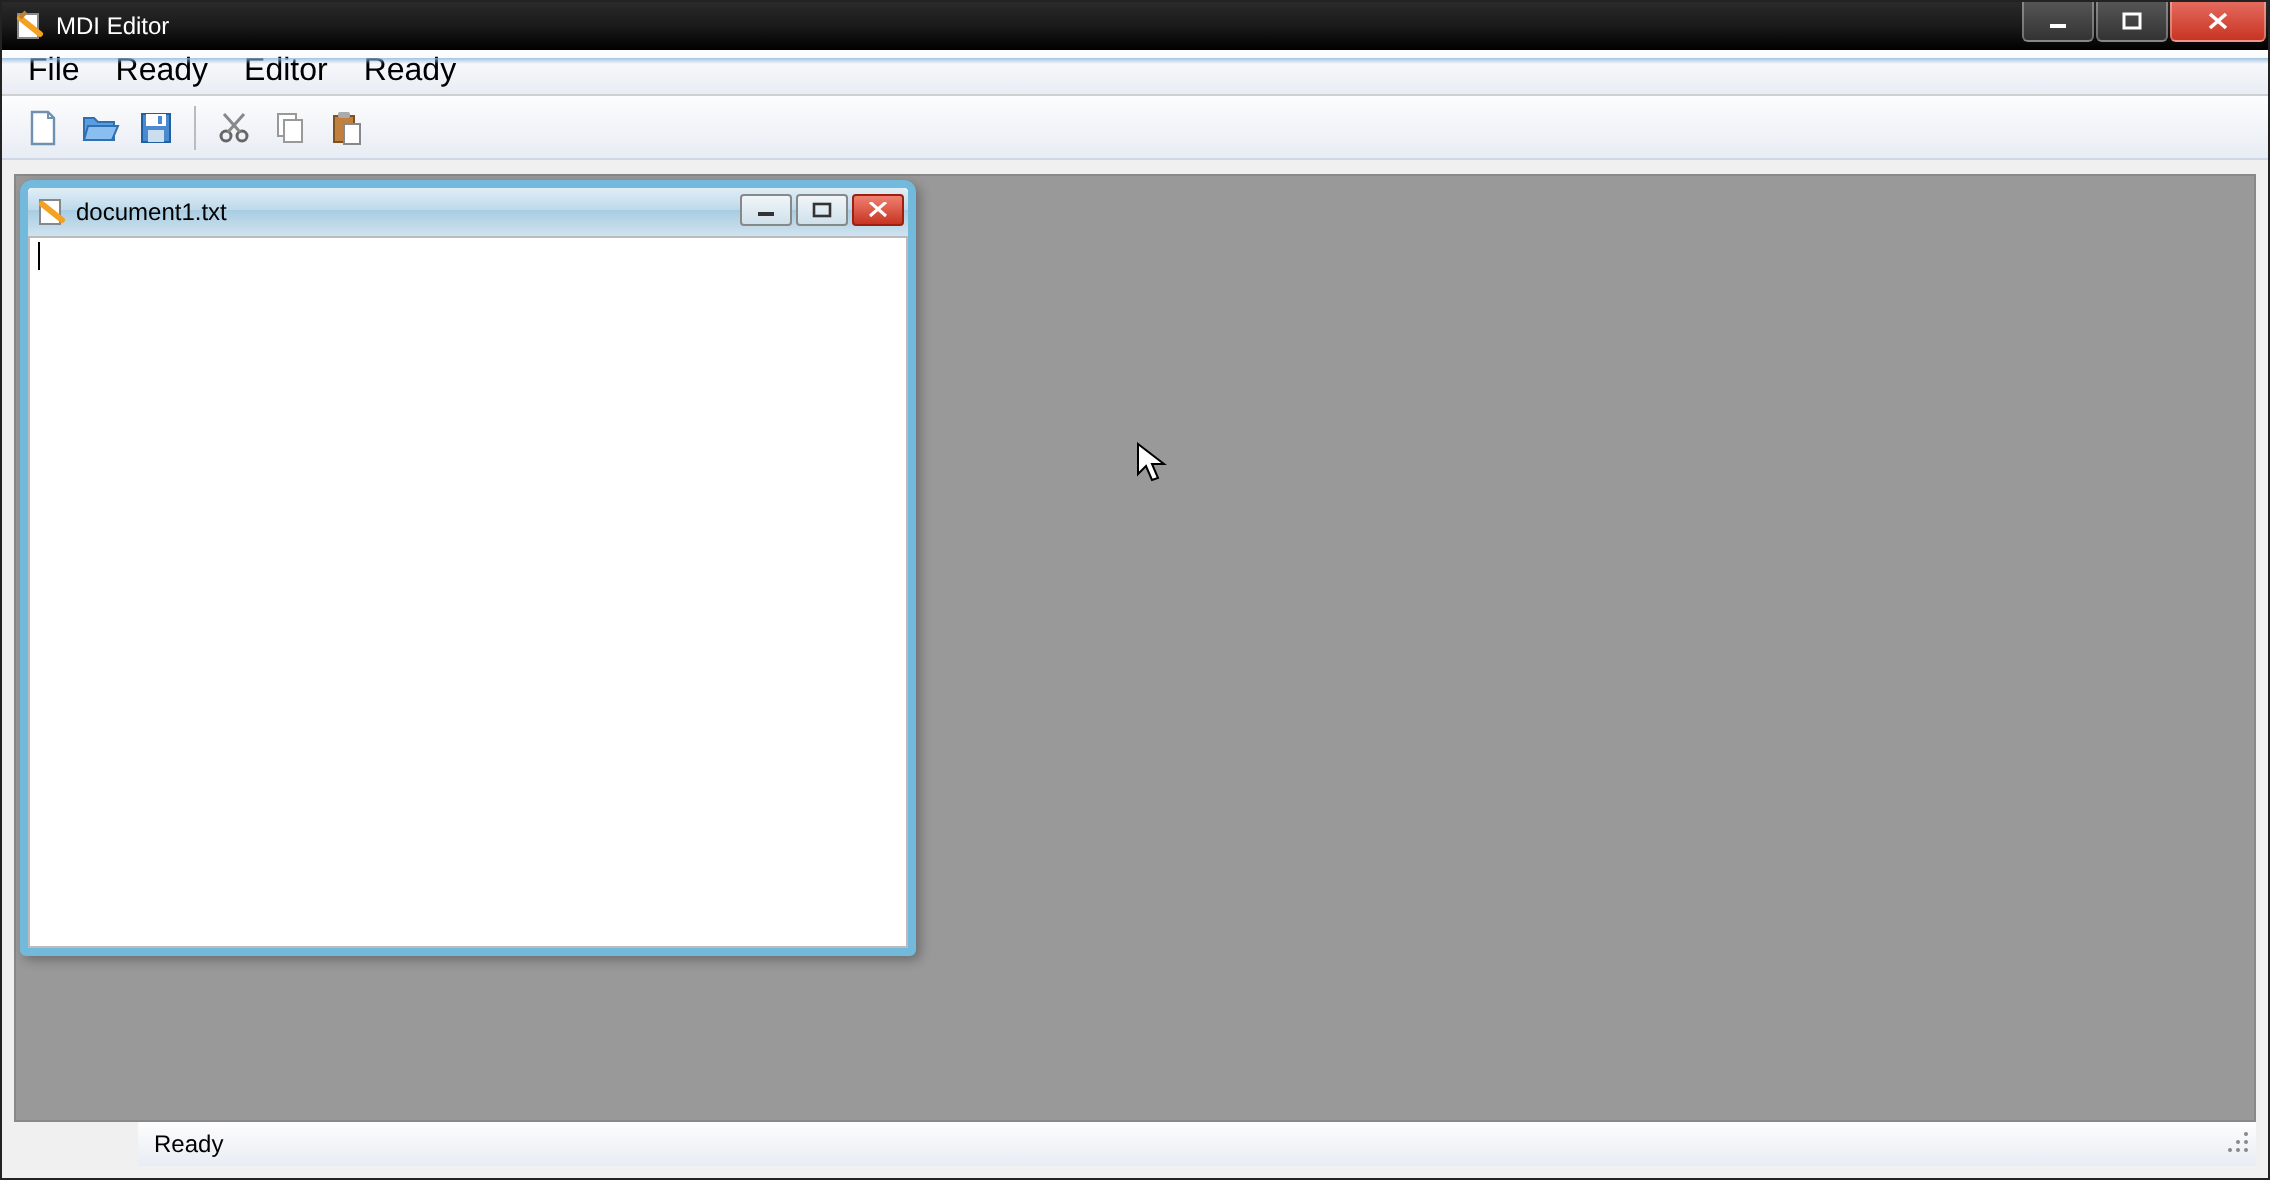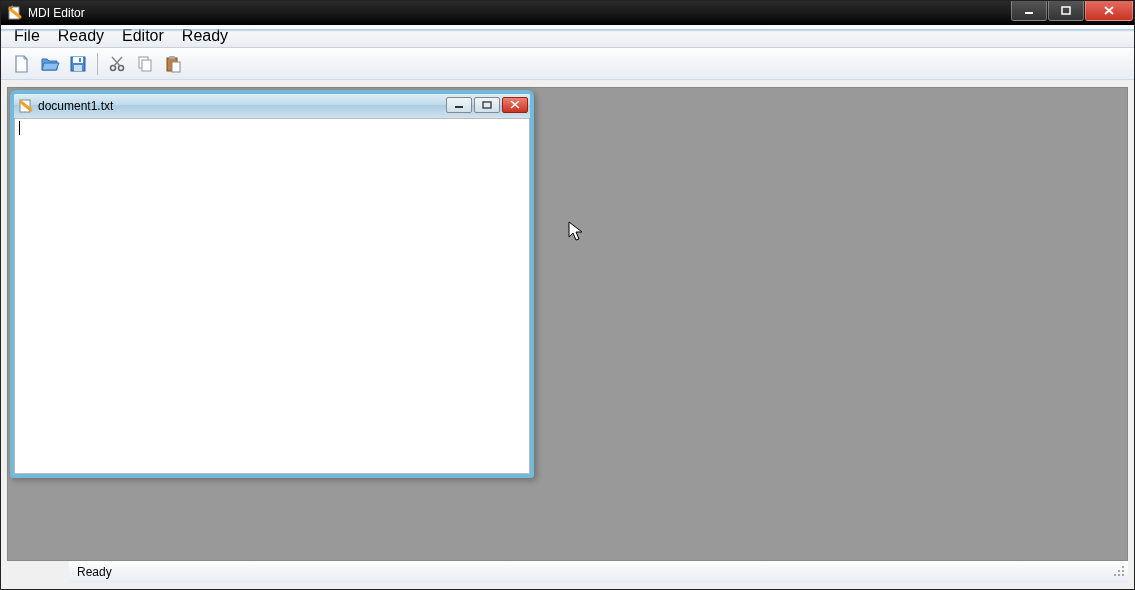--- a/index.html
+++ b/index.html
@@ -111,21 +111,21 @@
       top: 86px;
       bottom: 28px;
       background: #999;
       border: 1px solid #888;
     }
     
     .child-window {
       position: absolute;
       left: 2px;
       top: 2px;
-      width: 524px;
+      width: 448px;
       height: 388px;
       background: #fff;
       border: 4px solid #72b9dc;
       border-radius: 6px 6px 3px 3px;
       box-shadow: 2px 2px 6px rgba(0,0,0,0.3);
     }
     
     .child-titlebar {
       height: 24px;
       background: linear-gradient(to bottom, #e0eef6, #bed9ea 45%, #a9cce2 46%, #cfe3ef);

